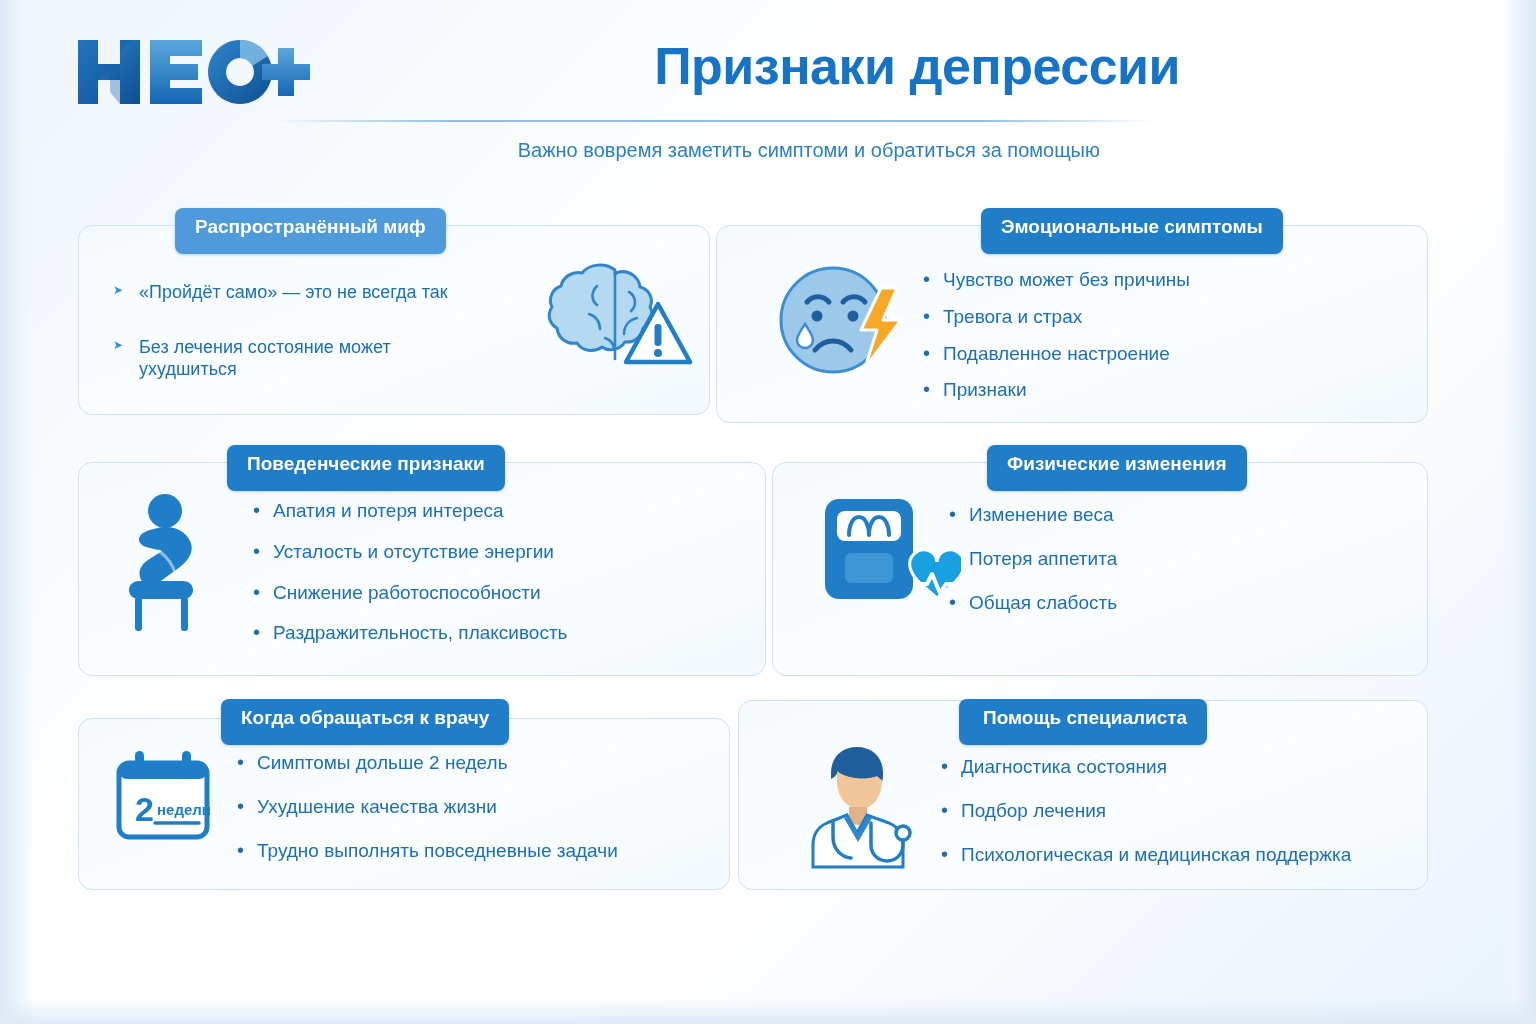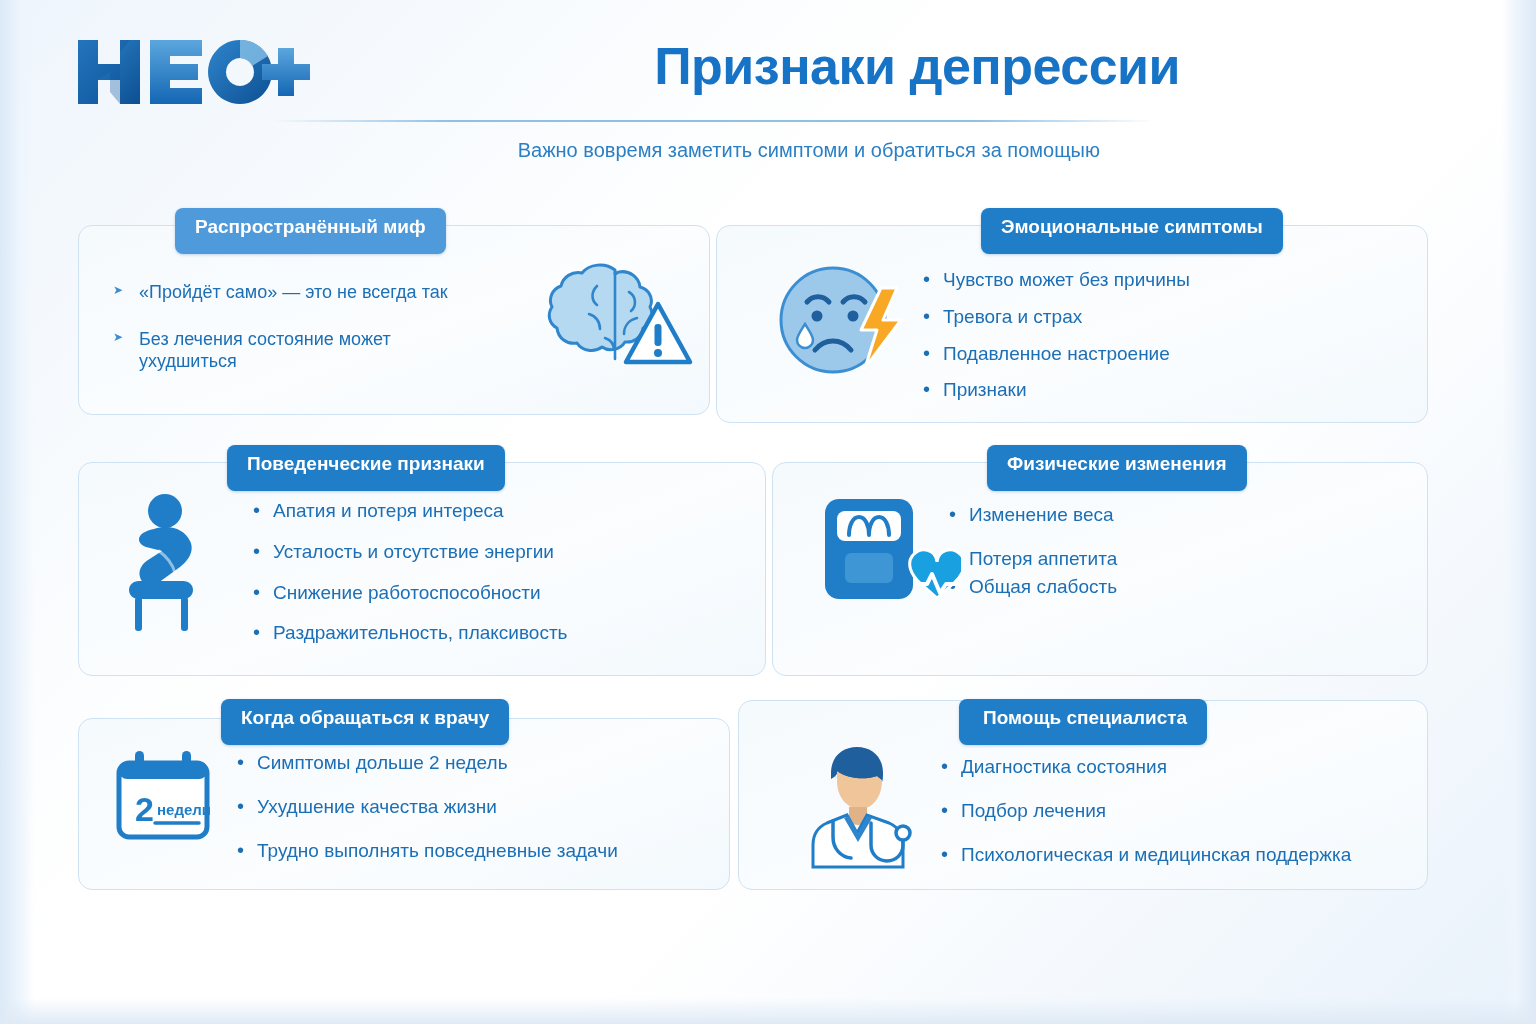--- a/index.html
+++ b/index.html
@@ -180,21 +180,21 @@
   </div>
 
   <div class="title">Признаки депрессии</div>
   <div class="title-rule"></div>
   <div class="subtitle">Важно вовремя заметить симптоми и обратиться за помощыю</div>
 
   <div class="card" style="left:78px; top:225px; width:632px; height:190px;">
     <div class="chip light" style="left:78px; top:-18px;">Распространённый миф</div>
     <ul class="items arrow" style="left:34px; top:55px; width:370px;">
       <li>«Пройдёт само» — это не всегда так</li>
-      <li style="margin-top:24px;">Без лечения состояние может ухудшиться</li>
+      <li style="margin-top:32px;">Без лечения состояние может ухудшиться</li>
     </ul>
     <div class="icon-wrap" style="left:440px; top:26px;">
       <svg width="180" height="140" viewBox="0 0 180 140">
         <path d="M96 18c-10-8-26-6-33 3-10-2-19 4-21 13-9 3-13 13-9 21-5 7-3 17 5 21 1 10 10 17 20 15 5 8 17 10 25 4 7 5 18 3 23-5 9 1 17-5 18-14 8-4 11-14 7-21 4-8-1-18-10-20-1-10-11-17-21-15-1 0-2 1-4 2z" fill="#b6d9f2" stroke="#2f86cd" stroke-width="3" stroke-linejoin="round"></path>
         <path d="M96 21v86M78 34c-6 6-6 14 0 19M110 40c7 4 8 14 2 19M70 62c7 2 11 8 11 15M118 66c-8 2-13 8-13 16M86 86c6 2 9 6 9 12" fill="none" stroke="#2f86cd" stroke-width="2.6" stroke-linecap="round"></path>
         <path d="M139 52 L171 110 H107 Z" fill="#ffffff" stroke="#1f7ec7" stroke-width="4.5" stroke-linejoin="round"></path>
         <rect x="135.5" y="72" width="7" height="22" rx="3.2" fill="#1f7ec7"></rect>
         <circle cx="139" cy="101" r="4" fill="#1f7ec7"></circle>
       </svg>
     </div>
@@ -240,21 +240,21 @@
         <path d="M52 64c8 6 14 14 16 22" fill="none" stroke="#ffffff" stroke-width="3" stroke-linecap="round" opacity="0.5"></path>
       </svg>
     </div>
   </div>
 
   <div class="card" style="left:772px; top:462px; width:656px; height:214px;">
     <div class="chip blue" style="left:196px; top:-18px;">Физические изменения</div>
     <ul class="items" style="left:174px; top:40px; width:440px;">
       <li>Изменение веса</li>
       <li style="margin-top:20px;">Потеря аппетита</li>
-      <li style="margin-top:4px;">Общая слабость</li>
+      <li style="margin-top:20px;">Общая слабость</li>
     </ul>
     <div class="icon-wrap" style="left:38px; top:20px;">
       <svg width="150" height="140" viewBox="0 0 150 140">
         <rect x="14" y="16" width="88" height="100" rx="14" fill="#1f7ec7"></rect>
         <rect x="26" y="28" width="64" height="30" rx="8" fill="#ffffff"></rect>
         <path d="M38 52c0-10 4-18 10-18s10 8 10 18M58 52c0-10 4-18 10-18s10 8 10 18" fill="none" stroke="#1f7ec7" stroke-width="4" stroke-linecap="round"></path>
         <rect x="34" y="70" width="48" height="30" rx="6" fill="#5aa9e0" opacity="0.55"></rect>
         <path d="M102 72c8-9 23-6 24 7 1-13 16-16 24-7 7 8 2 20-7 28l-17 15-17-15c-9-8-14-20-7-28z" fill="#18a0e0" stroke="#ffffff" stroke-width="3"></path>
         <path d="M104 101h12l5-10 8 19 6-9h12" fill="none" stroke="#ffffff" stroke-width="4" stroke-linecap="round" stroke-linejoin="round"></path>
       </svg>

